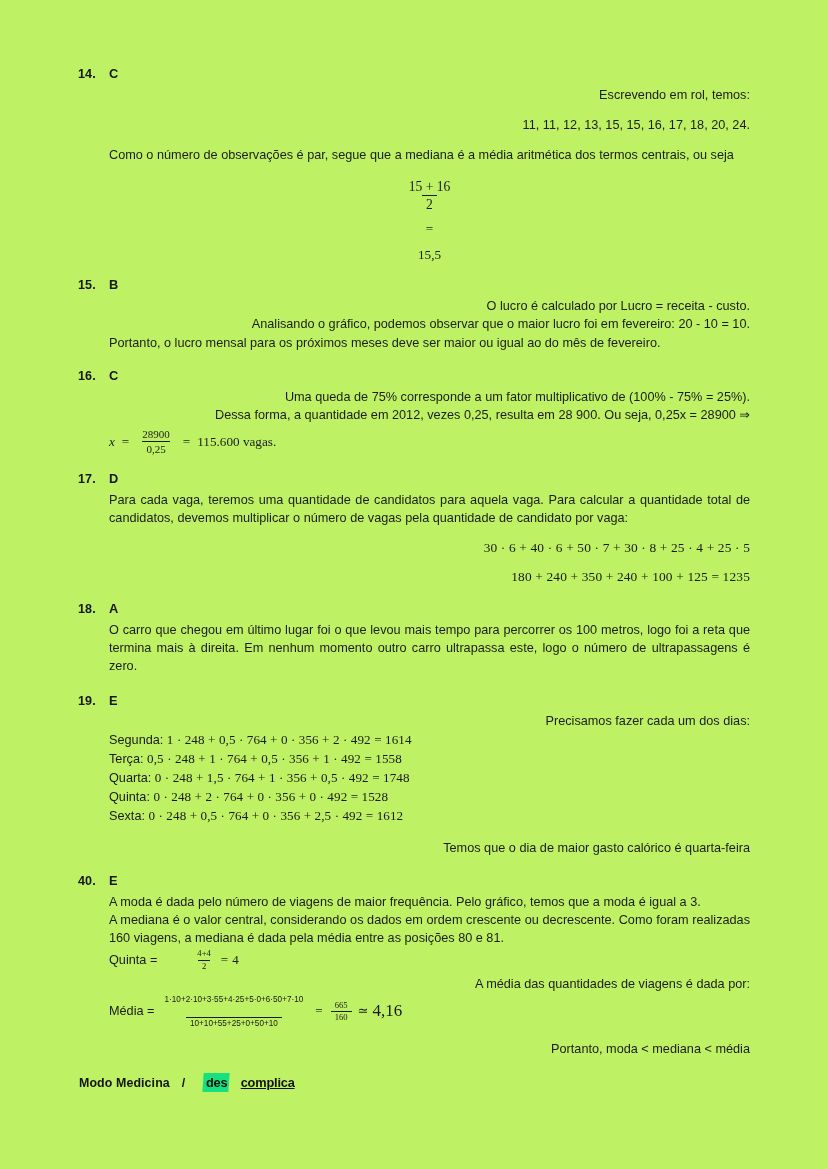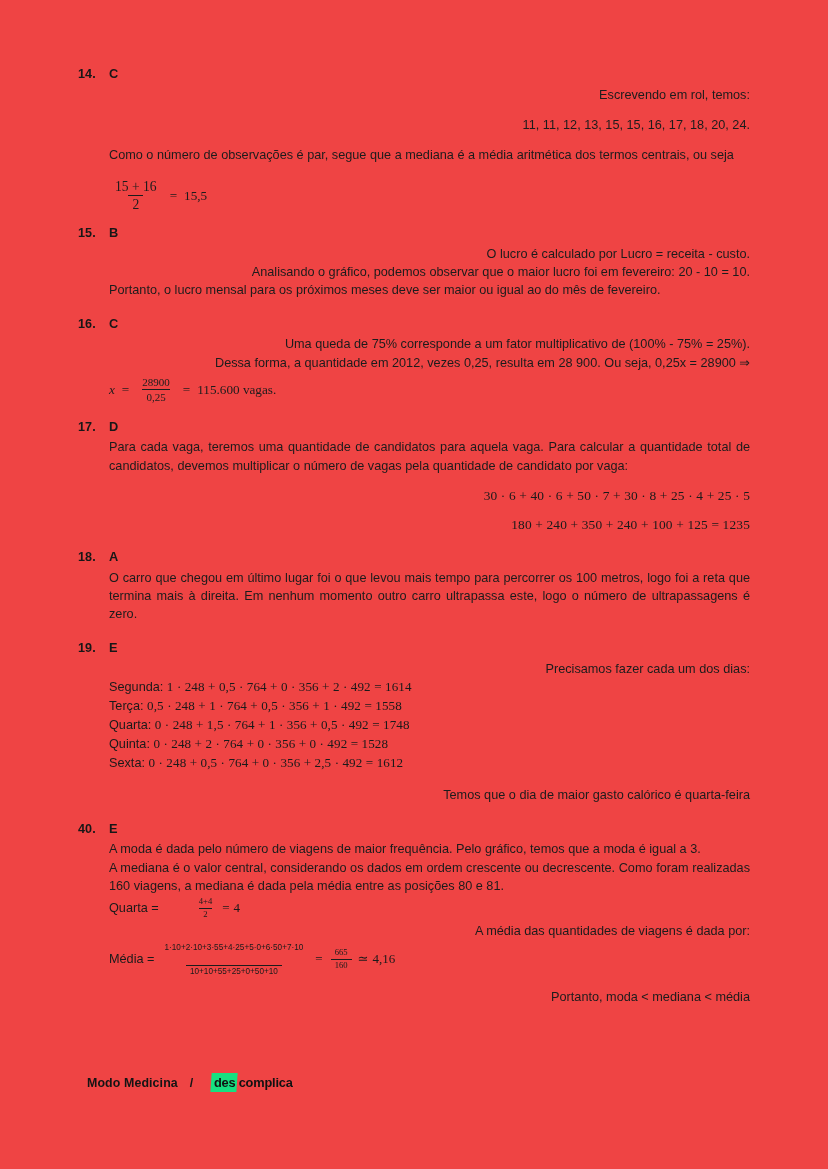--- a/index.html
+++ b/index.html
@@ -16,21 +16,21 @@
     color: #1a1a1a;
     -webkit-font-smoothing: antialiased;
   }
   .page {
     position: absolute;
     left: 0; top: 0;
     width: 828px;
     height: 1169px;
     box-sizing: border-box;
     padding: 66px 78px 0 78px;
-    background: #ef4444;
+    background: #bef264;
   }
 
   
   .answer-block {
     position: relative;
     margin-bottom: 17px;
   }
   .ans-head {
     display: flex;
     align-items: baseline;
@@ -123,21 +123,21 @@
     align-items: center;
     gap: 4px;
     font-size: 12.7px;
     line-height: 1.45;
     margin-top: 1px;
   }
 
   
   .footer {
     position: absolute;
-    left: 87px;
+    left: 79px;
     top: 1073px;
     display: flex;
     align-items: center;
     gap: 6px;
   }
   .footer-text {
     font-weight: bold;
     font-size: 12.4px;
     color: #141414;
     letter-spacing: .1px;
@@ -157,37 +157,37 @@
     color: #111111;
   }
   .logo-mark {
     background: #16E080;
     padding: 3px 2px 3px 3px;
     transform: skewX(-4deg);
     display: inline-block;
     line-height: 1.05;
   }
   .logo-mark span { display: inline-block; transform: skewX(4deg); }
-  .logo-rest { padding-left: 1px; }
+  .logo-rest { padding-left: 11px; text-decoration: underline; }
 </style>
 </head>
 <body>
 
 <div class="page">
 
   <div class="answer-block" style="margin-bottom:13px;">
     <div class="ans-head">
       <span class="ans-num">14.</span>
       <span class="ans-letter">C</span>
     </div>
     <div class="ans-body">
       <p class="para left">Escrevendo em rol, temos:</p>
       <p class="para left gap">11, 11, 12, 13, 15, 15, 16, 17, 18, 20, 24.</p>
       <p class="para gap">Como o número de observações é par, segue que a mediana é a média aritmética dos termos centrais, ou seja</p>
-      <div class="math math-line mathrow" style="margin-top:14px;">
+      <div class="math math-line mathrow" style="margin-top:14px;flex-direction:column;">
         <span class="frac big">
           <span class="num">15 + 16</span>
           <span class="den">2</span>
         </span>
         <span>=</span>
         <span>15,5</span>
       </div>
     </div>
   </div>
 
@@ -282,21 +282,21 @@
   <div class="answer-block" style="margin-bottom:0;">
     <div class="ans-head">
       <span class="ans-num">40.</span>
       <span class="ans-letter">E</span>
     </div>
     <div class="ans-body">
       <p class="para">A moda é dada pelo número de viagens de maior frequência. Pelo gráfico, temos que a moda é igual a 3.</p>
       <p class="para nogap">A mediana é o valor central, considerando os dados em ordem crescente ou decrescente. Como foram realizadas 160 viagens, a mediana é dada pela média entre as posições 80 e 81.</p>
 
       <div class="mixline" style="margin-top:2px;">
-        <span>Quarta =</span>
+        <span>Quinta =</span>
         <span class="frac xs" style="font-family:'Liberation Serif',serif;margin-left:32px;">
           <span class="num">4+4</span>
           <span class="den">2</span>
         </span>
         <span style="font-family:'Liberation Serif',serif;font-size:13px;">=</span>
         <span style="font-family:'Liberation Serif',serif;font-size:13px;">4</span>
       </div>
 
       <p class="para left" style="margin-top:3px;">A média das quantidades de viagens é dada por:</p>
 
@@ -305,21 +305,21 @@
         <span class="frac xxs" style="font-family:Liberation Sans, sans-serif;gap:12px;">
           <span class="num">1·10+2·10+3·55+4·25+5·0+6·50+7·10</span>
           <span class="den">10+10+55+25+0+50+10</span>
         </span>
         <span style="font-family:'Liberation Serif',serif;font-size:13px;margin:0 2px;">=</span>
         <span class="frac xs" style="font-family:'Liberation Serif',serif;">
           <span class="num">665</span>
           <span class="den">160</span>
         </span>
         <span style="font-family:'Liberation Serif',serif;font-size:13px;">≃</span>
-        <span style="font-family:'Liberation Serif',serif;font-size:13px;">4,16</span>
+        <span style="font-family:'Liberation Serif',serif;font-size:17px;">4,16</span>
       </div>
 
       <p class="para left" style="margin-top:12px;">Portanto, moda &lt; mediana &lt; média</p>
     </div>
   </div>
 
 </div>
 
 <div class="footer">
   <span class="footer-text">Modo Medicina</span>

